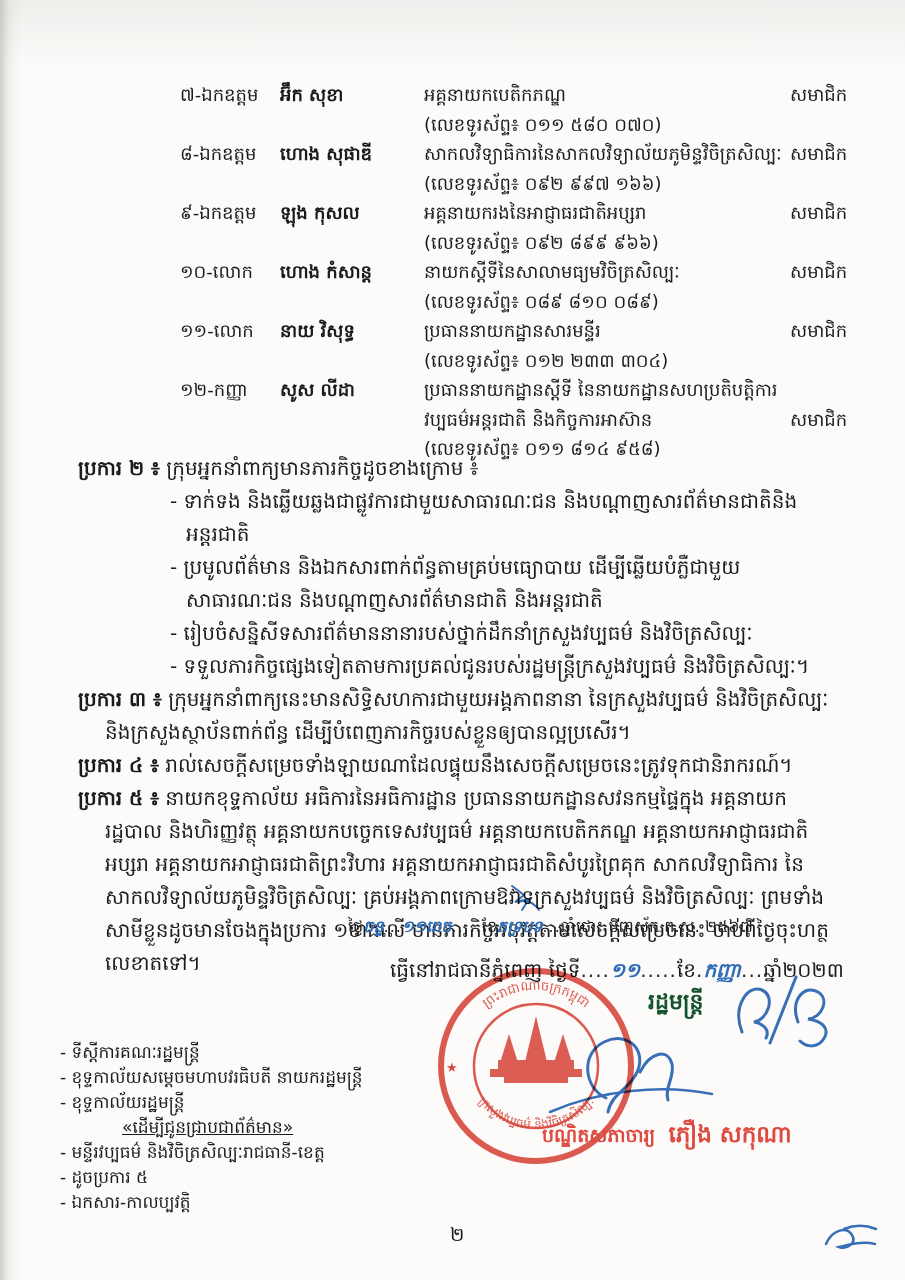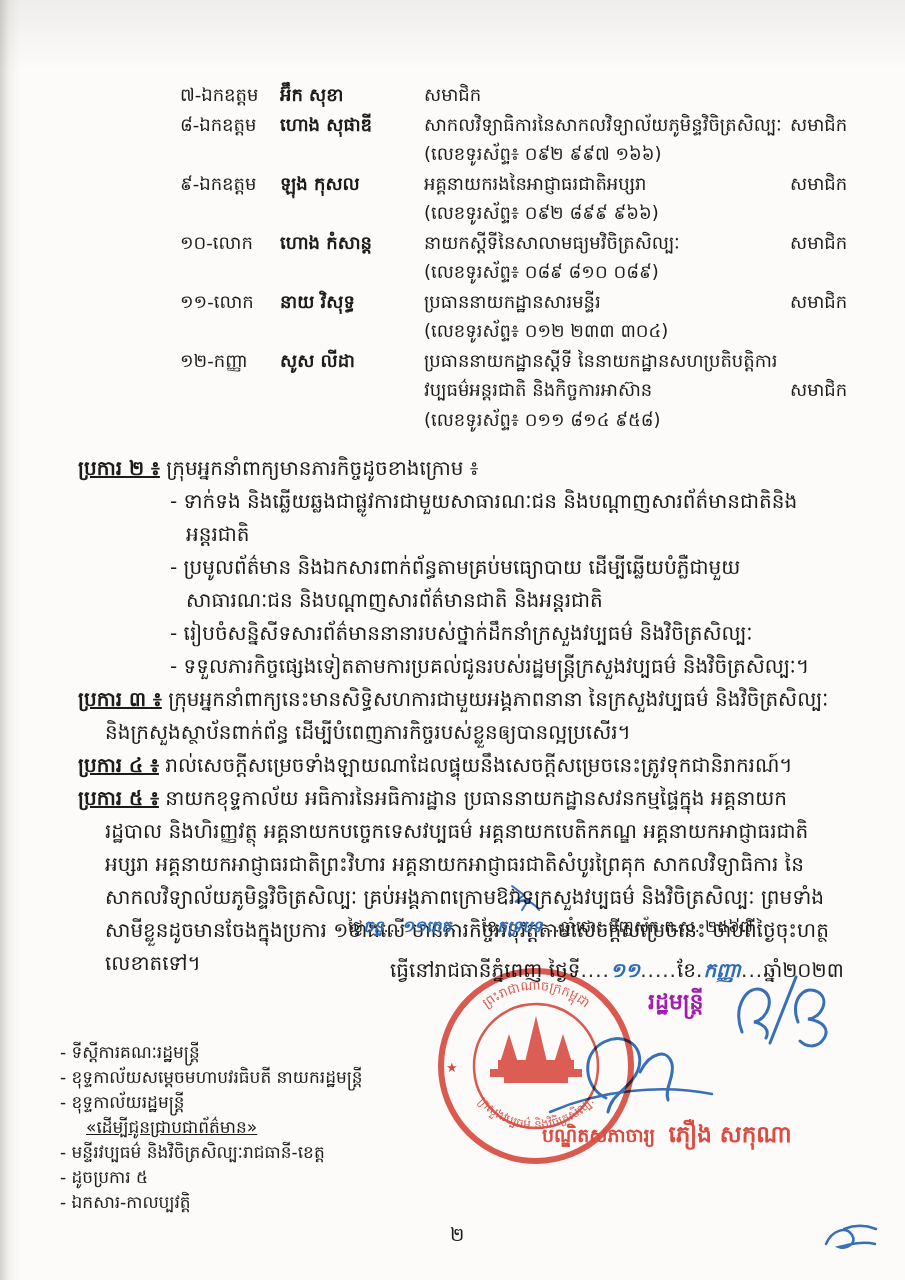--- a/index.html
+++ b/index.html
@@ -15,52 +15,56 @@
   .mrow{display:grid;grid-template-columns:100px 144px 366px 1fr;align-items:start;}
   .c1{white-space:nowrap;}
   .c2{font-weight:bold;white-space:nowrap;}
   .c3{white-space:nowrap;}
   .c4{white-space:nowrap;}
   .c4.m2{padding-top:29.5px;}
 
   
   .articles{position:absolute;left:78px;top:452px;width:758px;font-size:20px;line-height:33px;}
   .article{padding-left:27px;text-indent:-27px;}
-  .alabel{font-weight:bold;text-decoration:underline;}
+  .alabel{font-weight:bold;}
   .bullet{margin-left:92px;padding-left:16px;text-indent:-16px;}
   .bullet::before{content:"- ";}
 
   
   .dateline1{position:absolute;left:348px;top:916px;font-size:16px;white-space:nowrap;}
   .dateline2{position:absolute;left:390px;top:957px;font-size:20px;white-space:nowrap;}
   .hw{color:#2e6cb8;font-style:italic;font-weight:600;}
   .dots{color:#2a2a2a;letter-spacing:1px;}
-  .minister{position:absolute;left:648px;top:988px;font-size:22px;font-weight:bold;color:#a21caf;}
+  .minister{position:absolute;left:648px;top:988px;font-size:22px;font-weight:bold;color:#14532d;}
   .seal-wrap{position:absolute;left:436px;top:966px;width:200px;height:200px;mix-blend-mode:multiply;opacity:.93;}
   .sig-overlay{position:absolute;left:0;top:0;width:905px;height:1280px;pointer-events:none;mix-blend-mode:multiply;}
   .signer{position:absolute;left:542px;top:1120px;color:#df4a40;white-space:nowrap;}
   .signer .t{font-size:19px;font-weight:600;}
   .signer .n{font-size:23px;font-weight:bold;margin-left:8px;text-align:right;}
 
   
   .cc{position:absolute;left:60px;top:1040px;width:345px;font-size:17px;line-height:25px;}
   .cc-head{font-weight:bold;margin-left:22px;margin-bottom:2px;}
   .cc-item::before{content:"- ";}
-  .cc-note{margin-left:26px;text-decoration:underline;}
+  .cc-note{margin-left:62px;text-decoration:underline;}
   .pagenum{position:absolute;left:450px;top:1222px;font-size:19px;}
 </style>
 </head>
 <body>
 
 <div class="page">
 
   <div class="member-list">
     <div class="mrow">
       <div class="c1">៧-ឯកឧត្តម</div>
       <div class="c2">អ៊ឹក សុខា</div>
+      <div class="c3">
+        <div>អគ្គនាយកបេតិកភណ្ឌ</div>
+        <div>(លេខទូរស័ព្ទ៖ ០១១ ៥៨០ ០៧០)</div>
+      </div>
       <div class="c4">សមាជិក</div>
     </div>
     <div class="mrow">
       <div class="c1">៨-ឯកឧត្តម</div>
       <div class="c2">ហោង សុផាឌី</div>
       <div class="c3">
         <div>សាកលវិទ្យាធិការនៃសាកលវិទ្យាល័យភូមិន្ទវិចិត្រសិល្បៈ</div>
         <div>(លេខទូរស័ព្ទ៖ ០៩២ ៩៩៧ ១៦៦)</div>
       </div>
       <div class="c4">សមាជិក</div>

